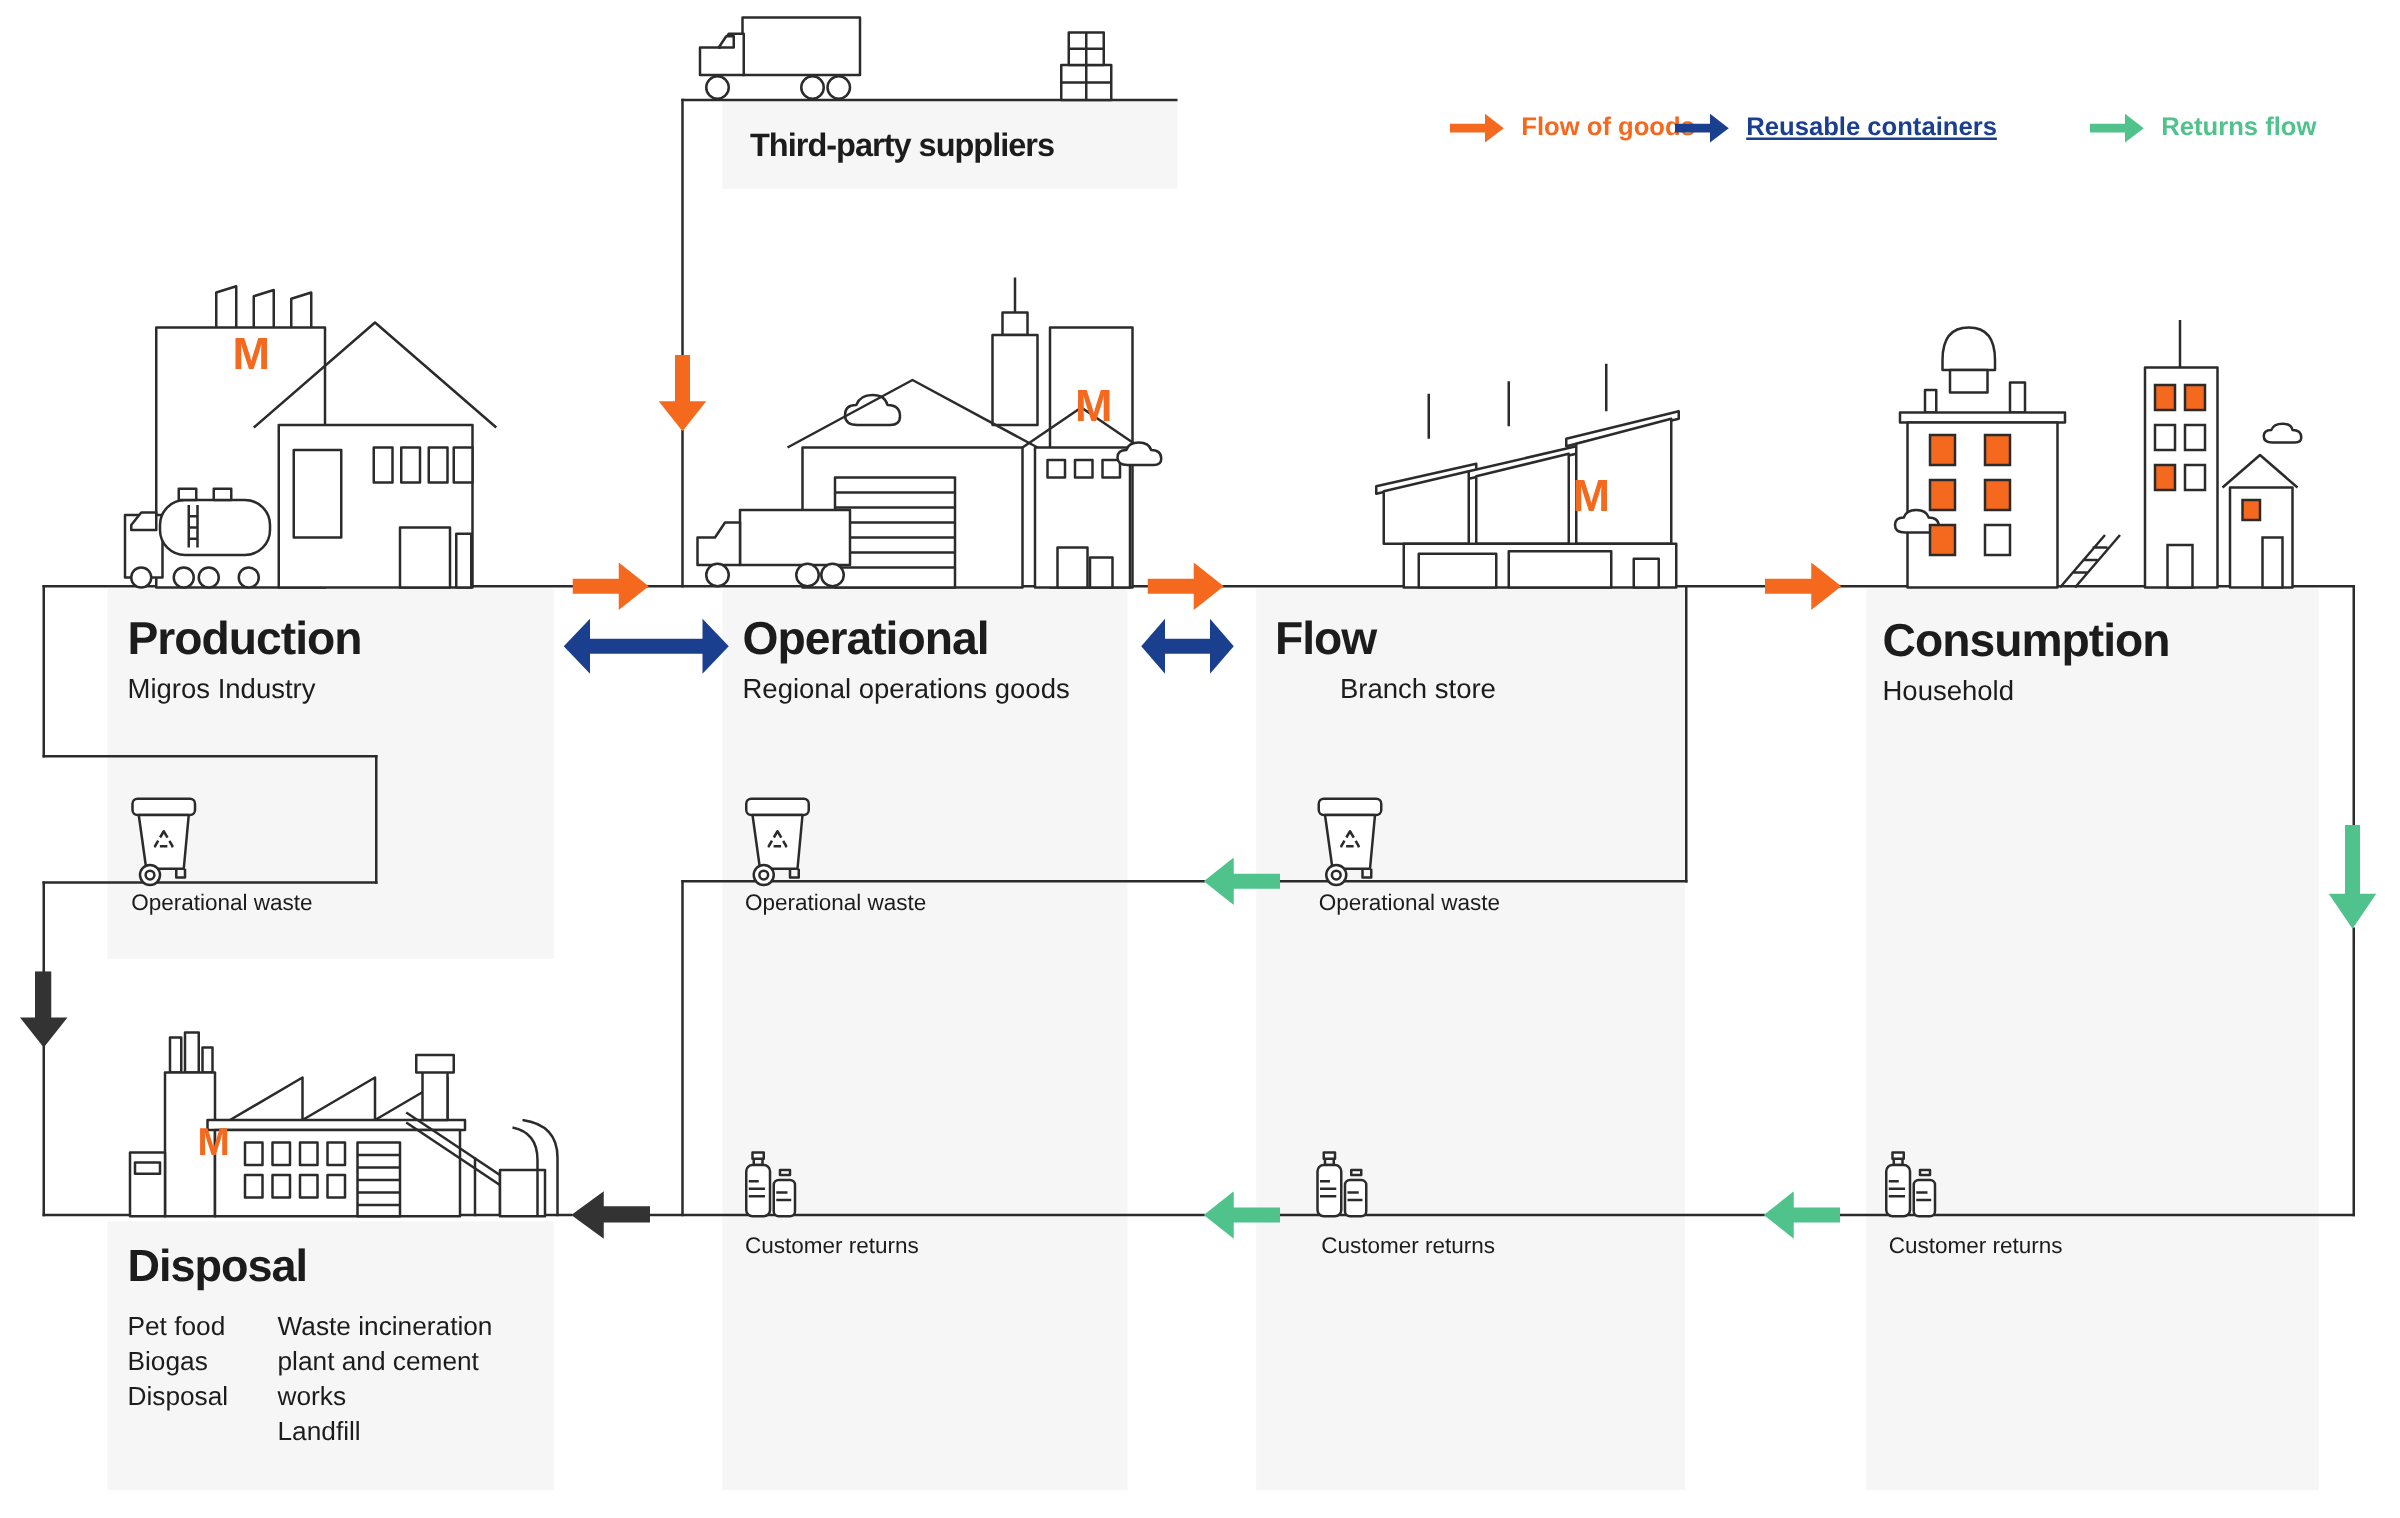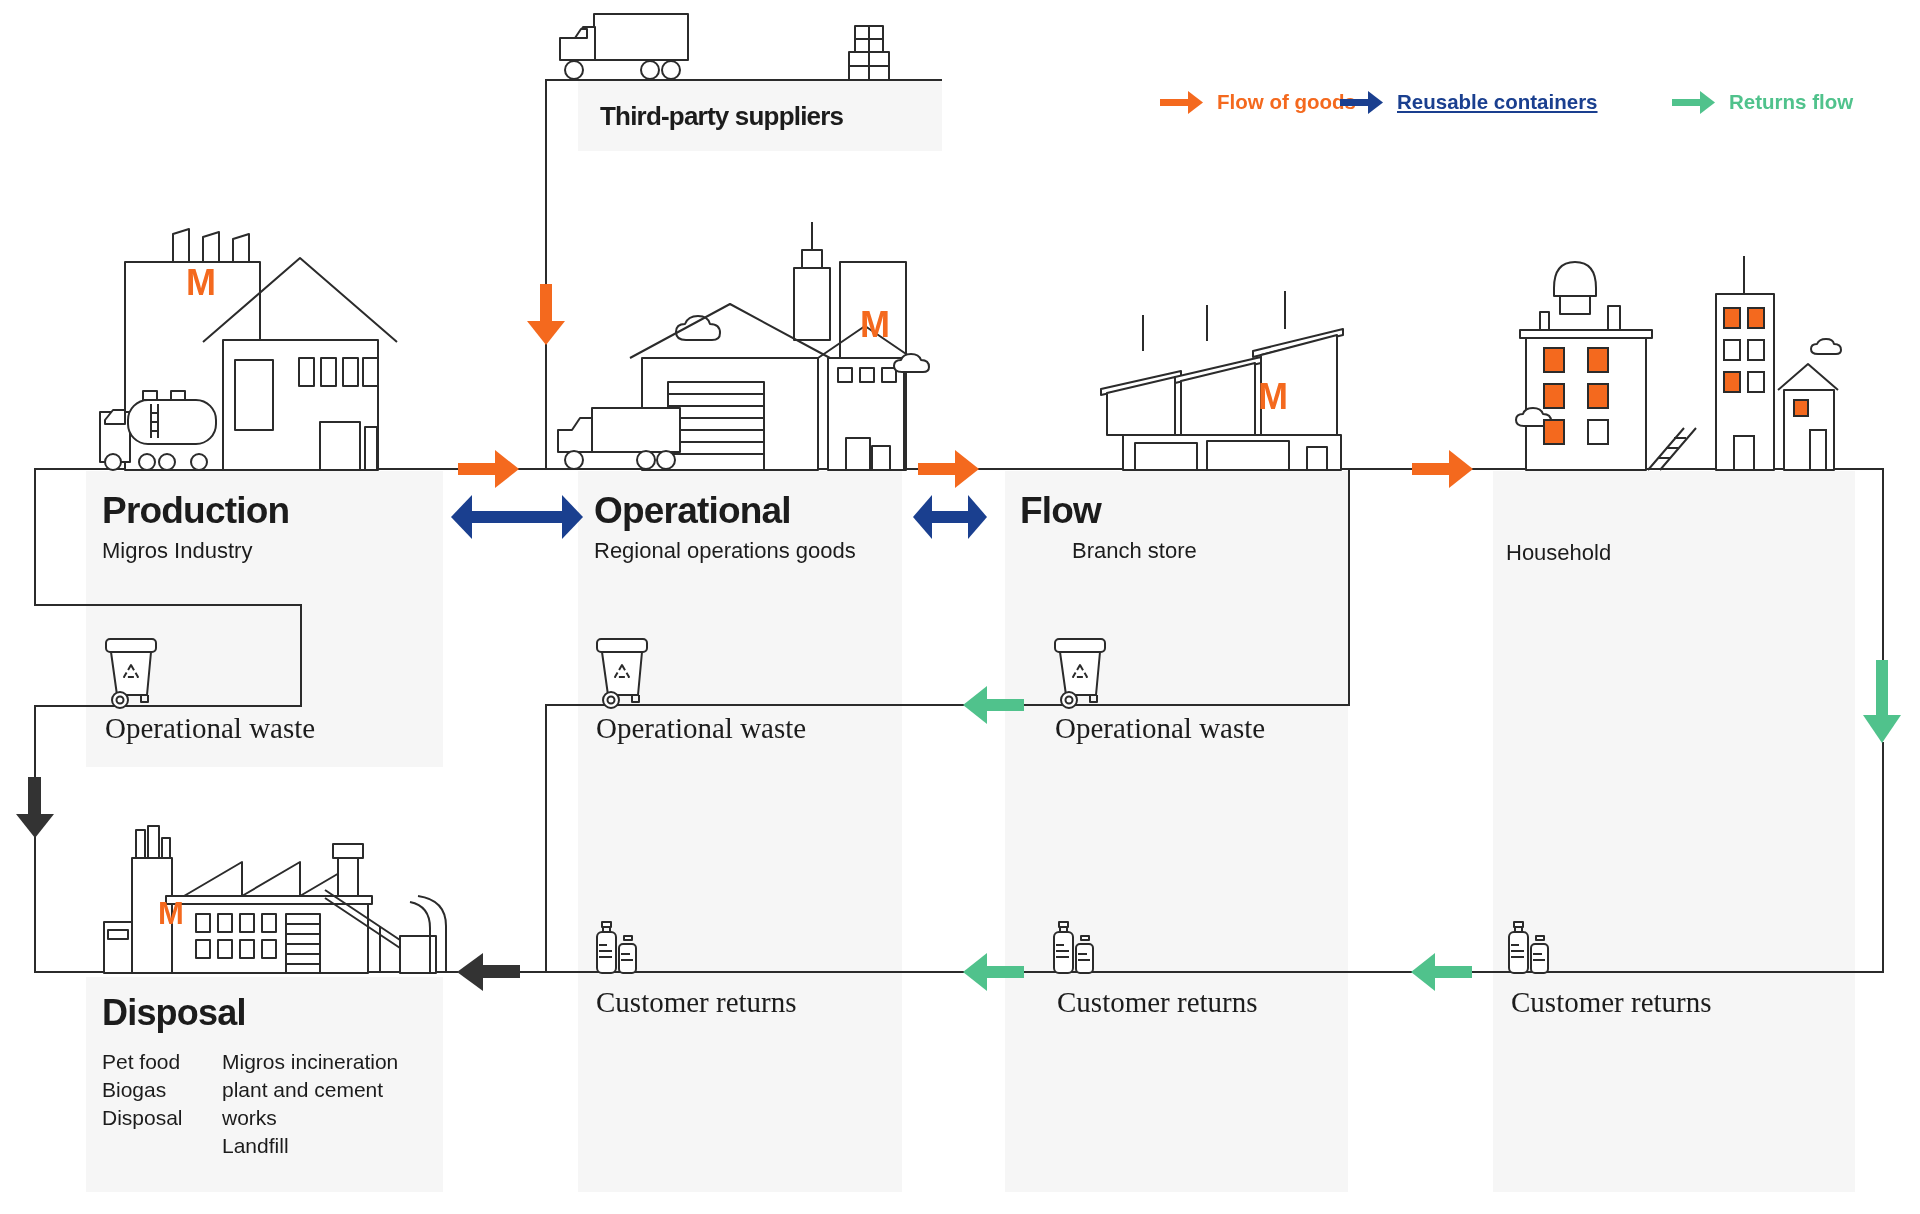--- a/index.html
+++ b/index.html
@@ -10,21 +10,21 @@
   body{background:#fff;font-family:"Liberation Sans","DejaVu Sans",sans-serif;color:var(--text);}
   #canvas{position:relative;width:1920px;height:1214px;background:#fff;overflow:hidden;}
   .box{position:absolute;background:var(--box-bg);}
   .hline{position:absolute;height:2px;background:var(--line);}
   .vline{position:absolute;width:2px;background:var(--line);}
   .ar{position:absolute;line-height:0;}
   .ar svg{display:block;}
   .orange{color:var(--orange);} .navy{color:var(--navy);text-decoration:underline;} .green{color:var(--green);} .blk{color:var(--black-arrow);}
   .stage-title{position:absolute;font-size:37px;font-weight:bold;letter-spacing:-0.8px;color:var(--text);white-space:nowrap;}
   .stage-sub{position:absolute;font-size:22px;color:var(--text);white-space:nowrap;}
-  .lbl{position:absolute;font-size:29px;color:var(--text);white-space:nowrap;font-family:Liberation Serif, serif;}
+  .lbl{position:absolute;font-size:18px;color:var(--text);white-space:nowrap;}
   .small-list{position:absolute;font-size:21px;line-height:28px;color:var(--text);white-space:nowrap;}
   .m-logo{position:absolute;font-size:36px;font-weight:bold;color:var(--orange);letter-spacing:-1px;}
   .legend-item{position:absolute;display:flex;align-items:center;gap:13px;height:28px;}
   .legend-item span{font-size:20.5px;font-weight:bold;white-space:nowrap;}
   .art{position:absolute;line-height:0;}
   .art svg{display:block;overflow:visible;}
   .art path,.art rect,.art circle,.art polygon,.art polyline{vector-effect:non-scaling-stroke;}
 </style>
 </head>
 <body>
@@ -425,29 +425,30 @@
   <div class="stage-title" style="left:594px;top:490px">Operational</div>
   <div class="stage-sub" style="left:594px;top:538px">Regional operations goods</div>
   <div class="lbl" style="left:596px;top:712px">Operational waste</div>
   <div class="lbl" style="left:596px;top:986px">Customer returns</div>
 
   <div class="stage-title" style="left:1020px;top:490px">Flow</div>
   <div class="stage-sub" style="left:1072px;top:538px">Branch store</div>
   <div class="lbl" style="left:1055px;top:712px">Operational waste</div>
   <div class="lbl" style="left:1057px;top:986px">Customer returns</div>
 
+  <div class="stage-title" style="left:1506px;top:492px">Consumption</div>
   <div class="stage-sub" style="left:1506px;top:540px">Household</div>
   <div class="lbl" style="left:1511px;top:986px">Customer returns</div>
 
   <div class="stage-title" style="left:102px;top:992px;font-size:36px">Disposal</div>
   <div class="small-list" style="left:102px;top:1048px">
     <div>Pet food</div>
     <div>Biogas</div>
     <div>Disposal</div>
   </div>
   <div class="small-list" style="left:222px;top:1048px">
-    <div>Migros incineration</div>
+    <div>Waste incineration</div>
     <div>plant and cement</div>
     <div>works</div>
     <div>Landfill</div>
   </div>
 
 </div>
 
 </body></html>

